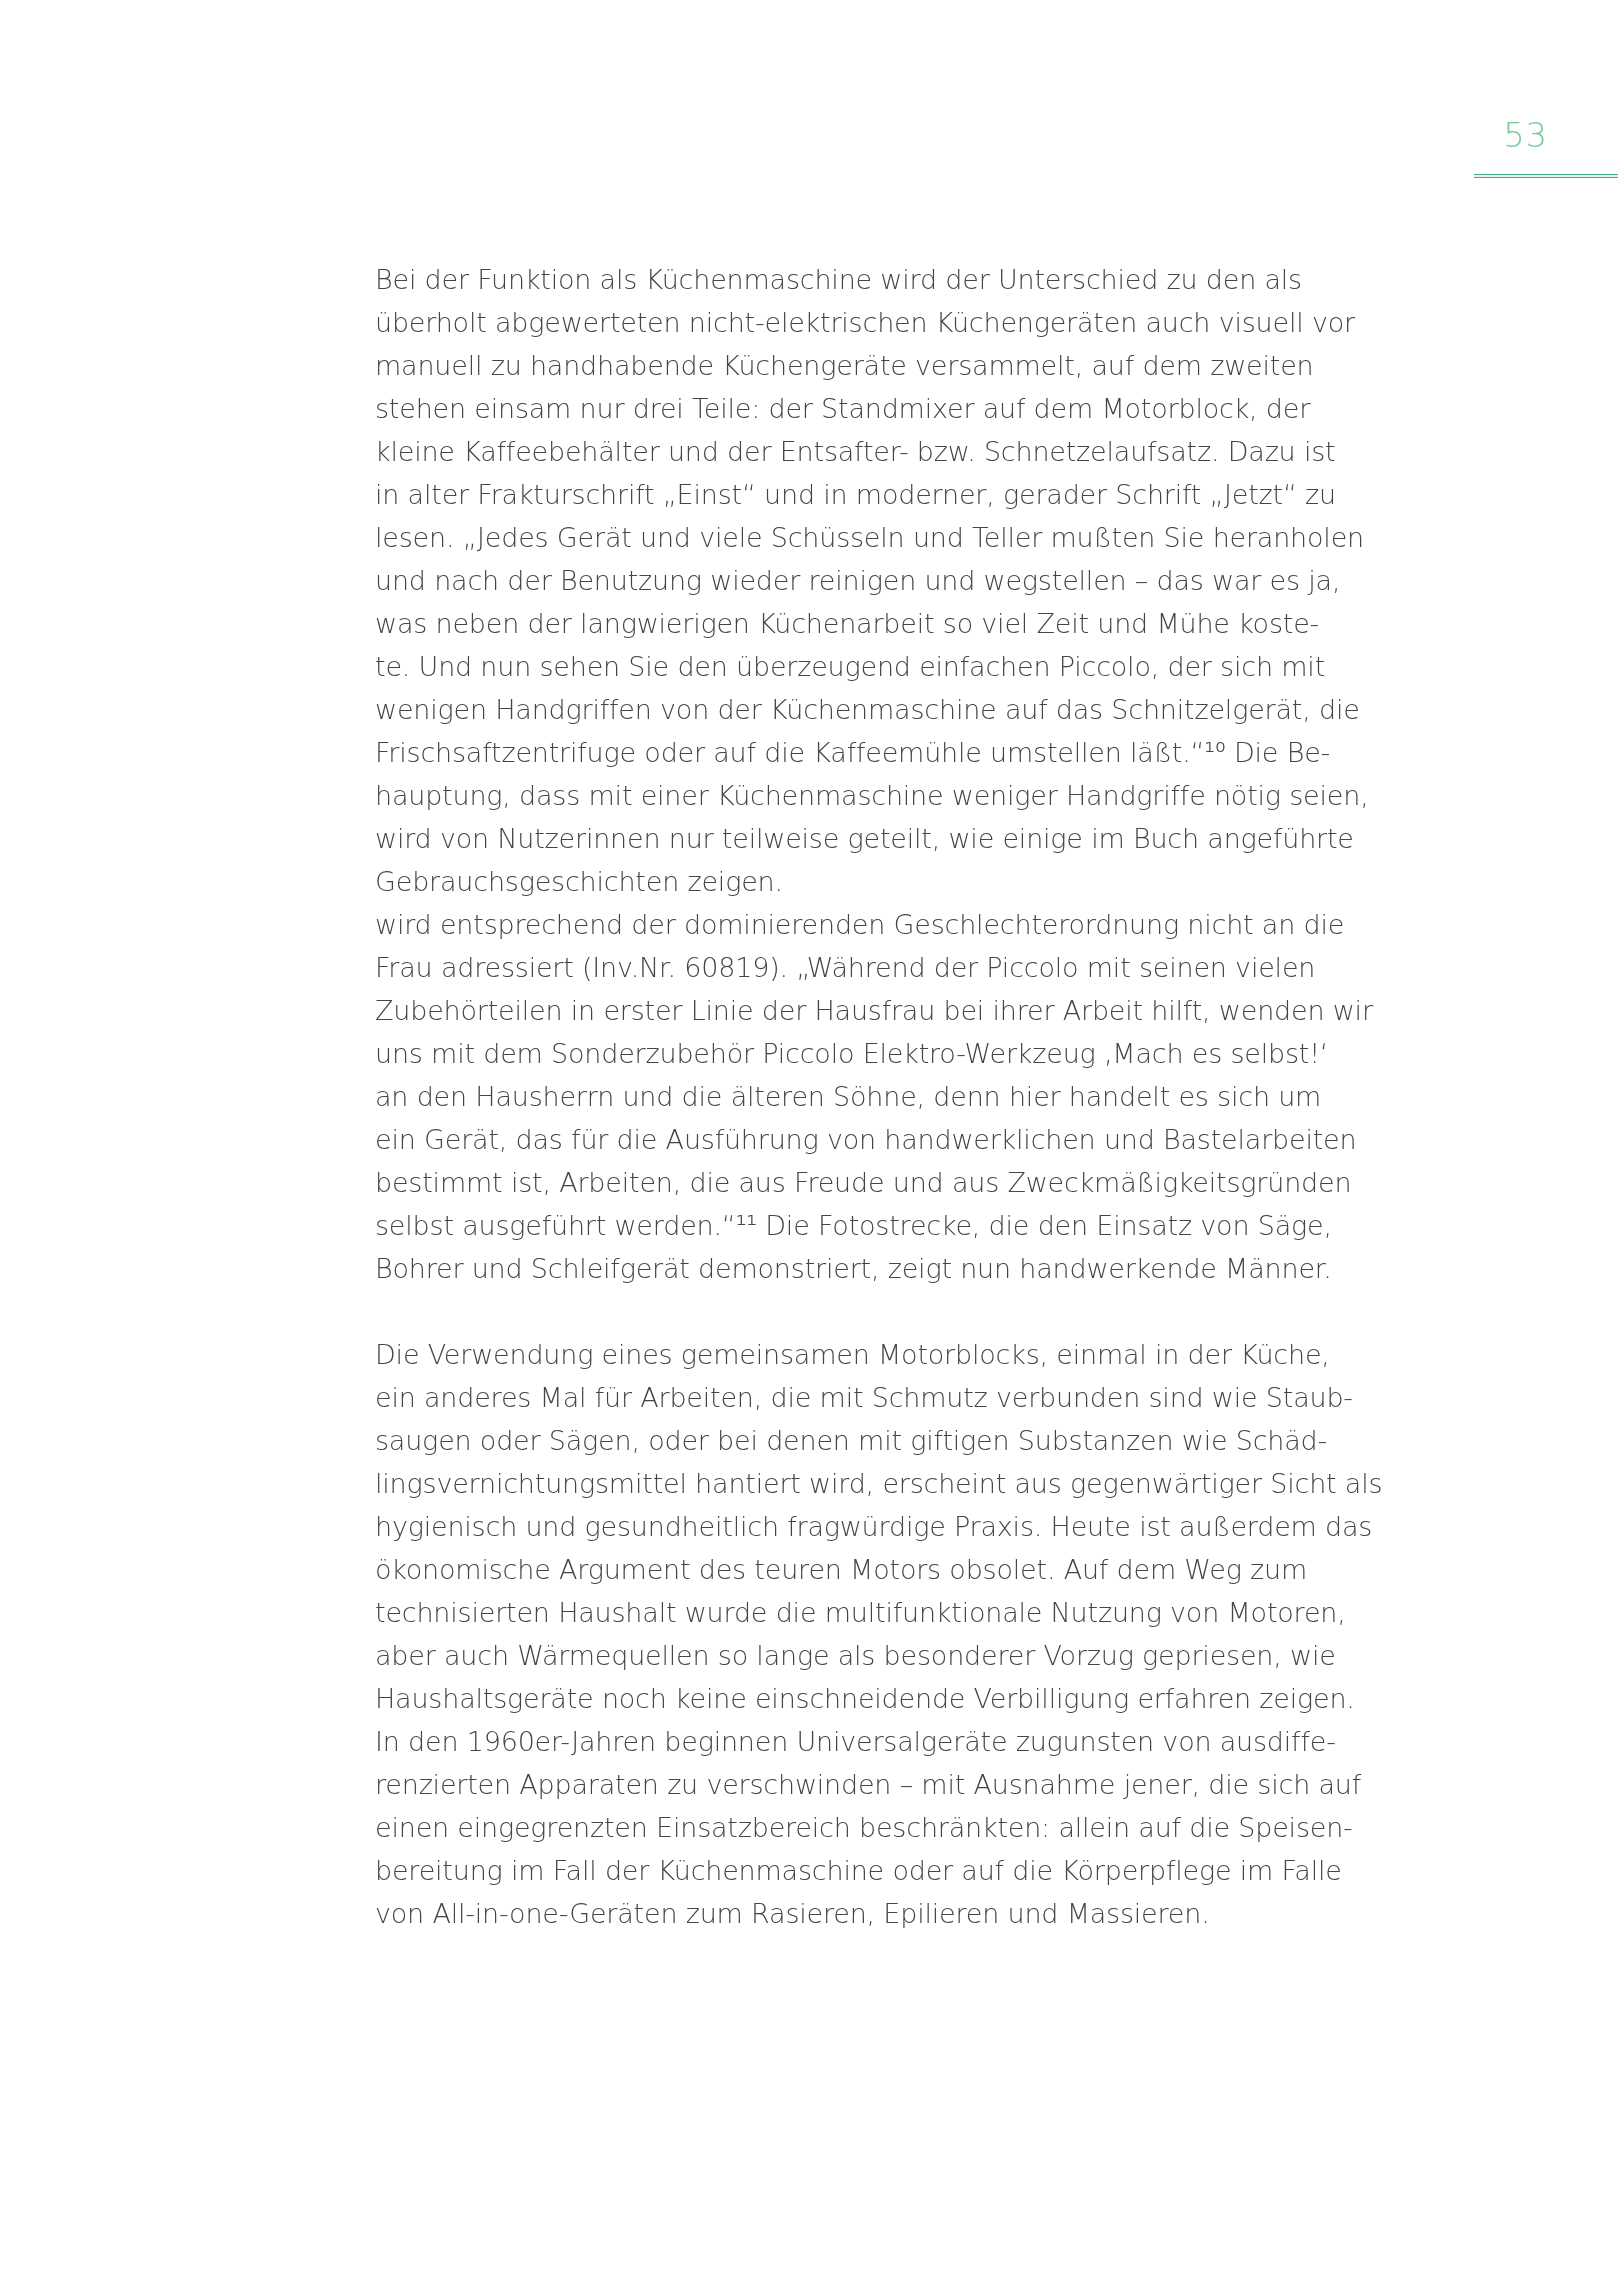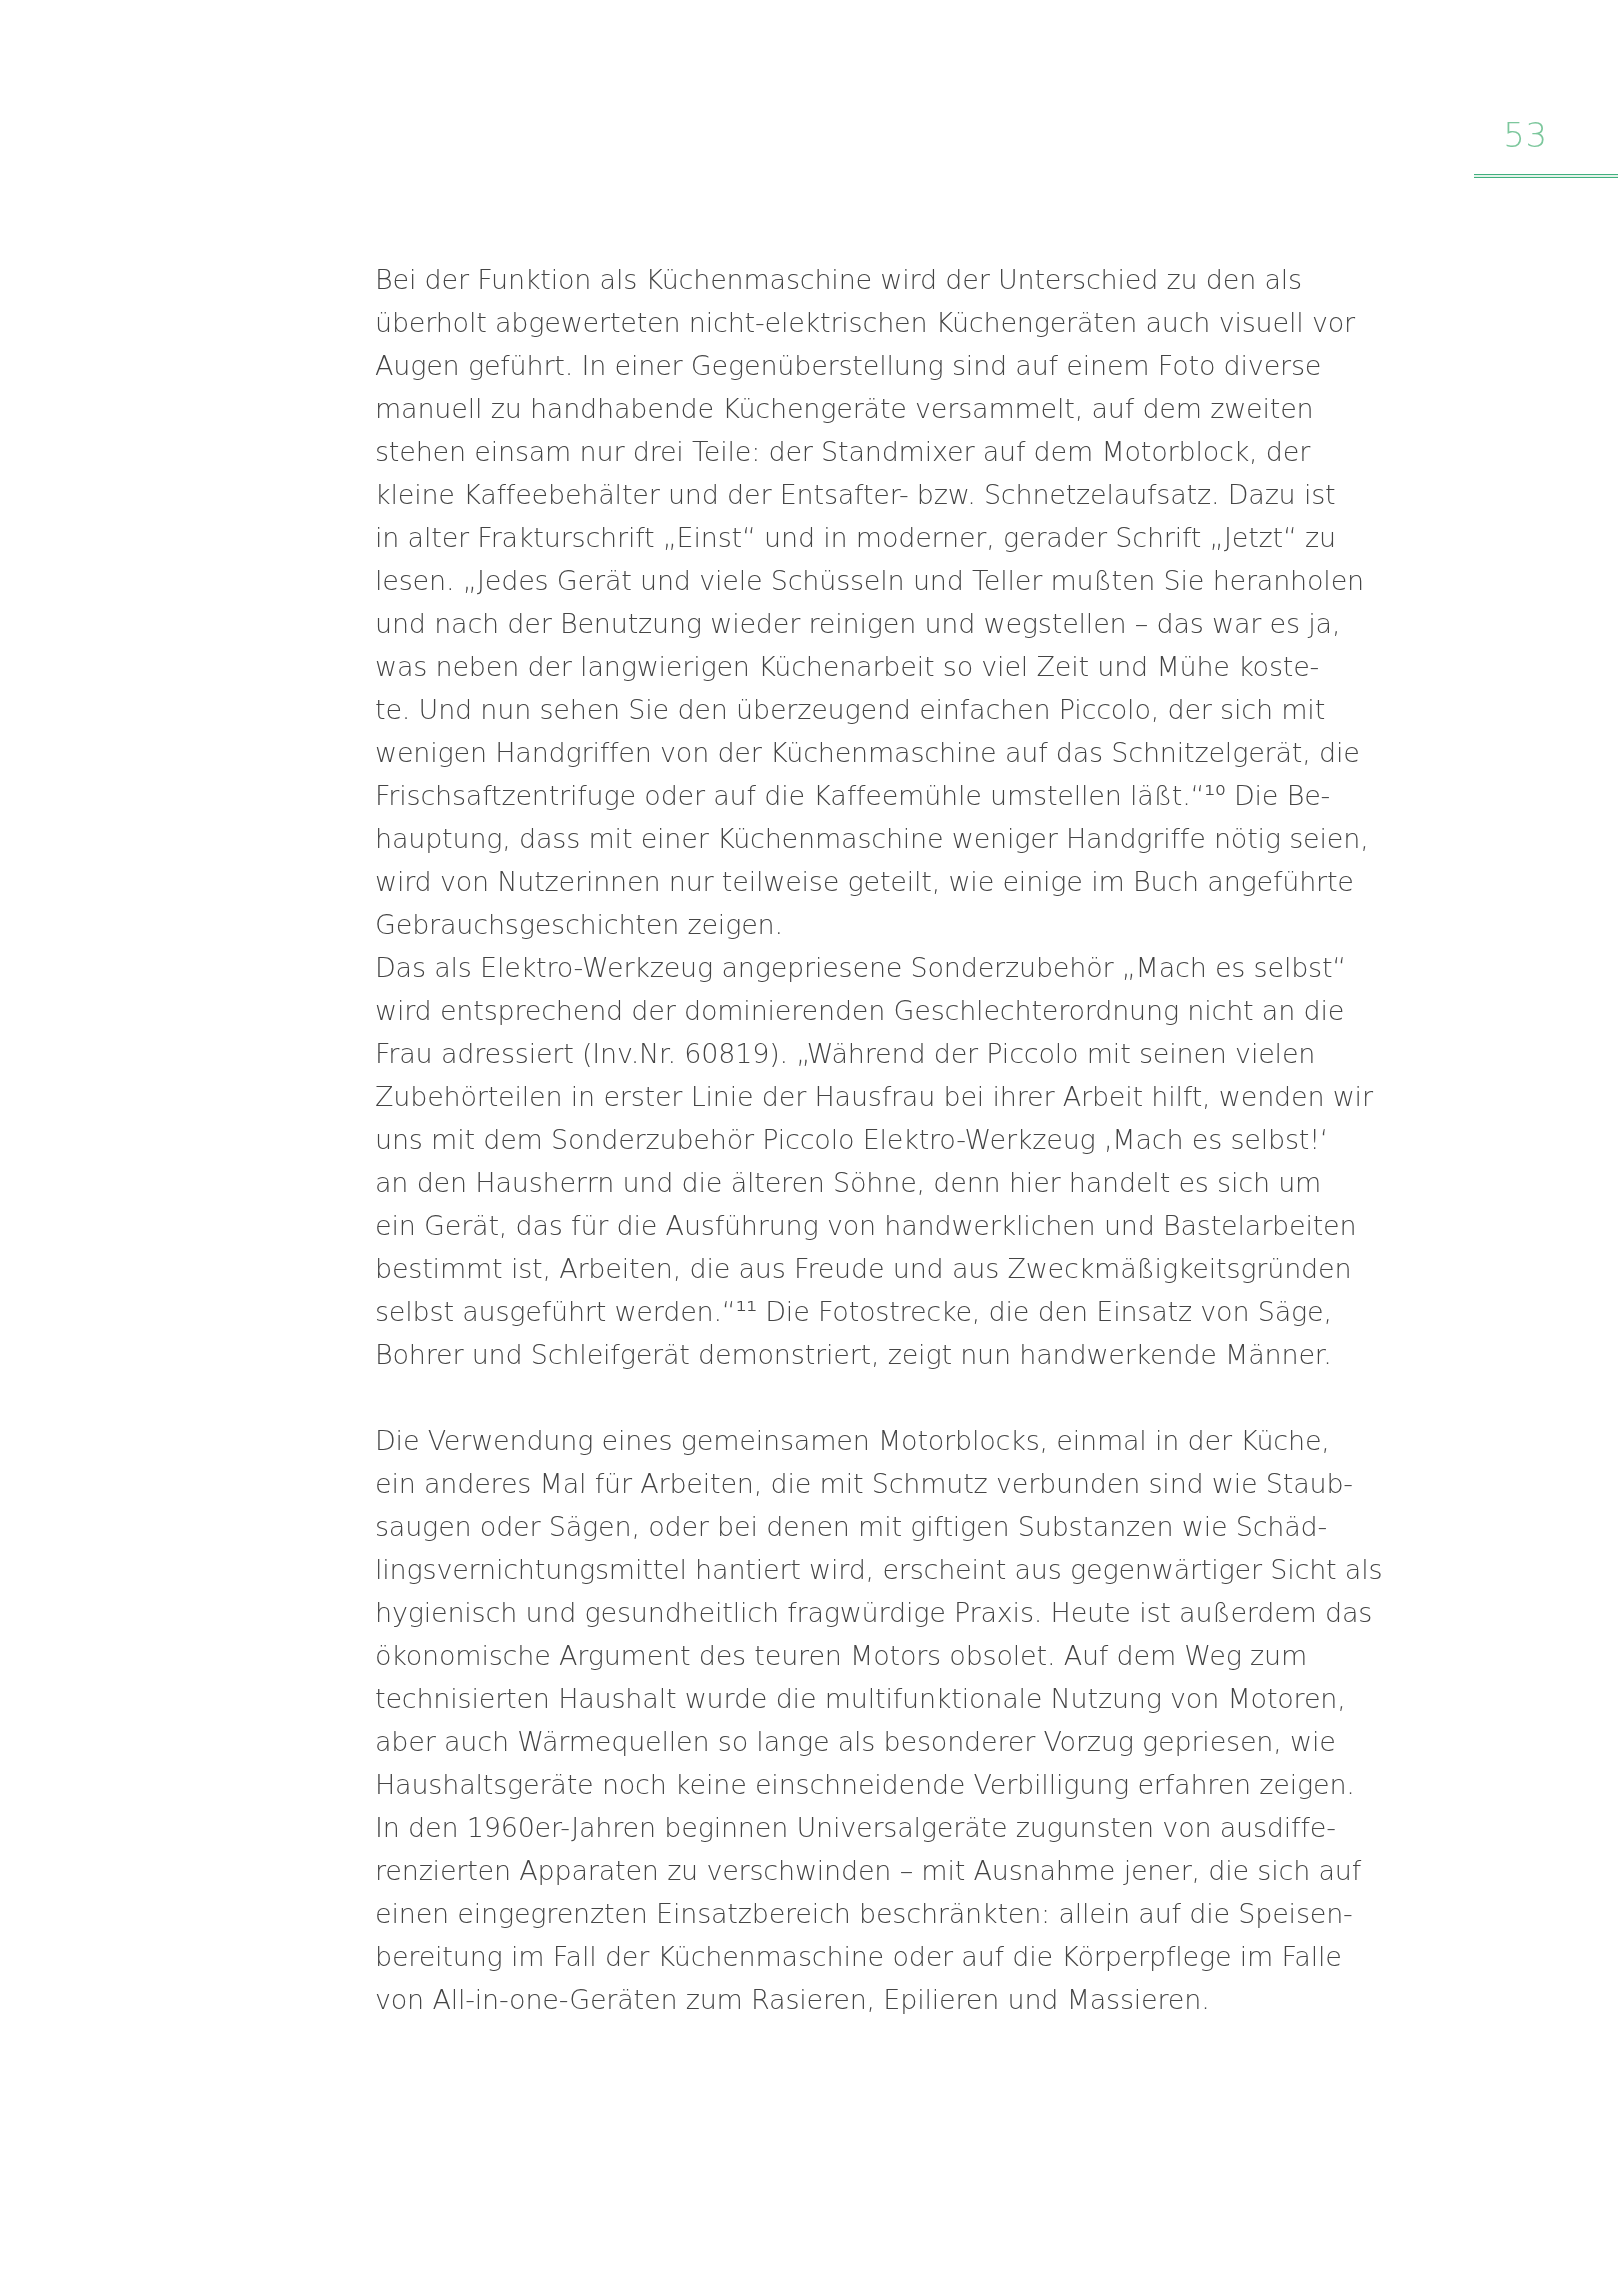--- a/index.html
+++ b/index.html
@@ -58,37 +58,35 @@
 <div class="page">
 
   <div class="page-number">53</div>
 
   <div class="header-rule"></div>
 
   <main class="body-text">
     <div class="para">
         <div class="line">Bei der Funktion als Küchenmaschine wird der Unterschied zu den als</div>
         <div class="line">überholt abgewerteten nicht-elektrischen Küchengeräten auch visuell vor</div>
-        <div class="line">Augen geführt. In einer Gegenüberstellung sind auf einem Foto diverse</div>
         <div class="line">manuell zu handhabende Küchengeräte versammelt, auf dem zweiten</div>
         <div class="line">stehen einsam nur drei Teile: der Standmixer auf dem Motorblock, der</div>
         <div class="line">kleine Kaffeebehälter und der Entsafter- bzw. Schnetzelaufsatz. Dazu ist</div>
         <div class="line">in alter Frakturschrift „Einst“ und in moderner, gerader Schrift „Jetzt“ zu</div>
         <div class="line">lesen. „Jedes Gerät und viele Schüsseln und Teller mußten Sie heranholen</div>
         <div class="line">und nach der Benutzung wieder reinigen und wegstellen – das war es ja,</div>
         <div class="line">was neben der langwierigen Küchenarbeit so viel Zeit und Mühe koste-</div>
         <div class="line">te. Und nun sehen Sie den überzeugend einfachen Piccolo, der sich mit</div>
         <div class="line">wenigen Handgriffen von der Küchenmaschine auf das Schnitzelgerät, die</div>
         <div class="line">Frischsaftzentrifuge oder auf die Kaffeemühle umstellen läßt.“¹⁰ Die Be-</div>
         <div class="line">hauptung, dass mit einer Küchenmaschine weniger Handgriffe nötig seien,</div>
         <div class="line">wird von Nutzerinnen nur teilweise geteilt, wie einige im Buch angeführte</div>
         <div class="line">Gebrauchsgeschichten zeigen.</div>
       </div>
     <div class="para">
-        <div class="line">Das als Elektro-Werkzeug angepriesene Sonderzubehör „Mach es selbst“</div>
         <div class="line">wird entsprechend der dominierenden Geschlechterordnung nicht an die</div>
         <div class="line">Frau adressiert (Inv.Nr. 60819). „Während der Piccolo mit seinen vielen</div>
         <div class="line">Zubehörteilen in erster Linie der Hausfrau bei ihrer Arbeit hilft, wenden wir</div>
         <div class="line">uns mit dem Sonderzubehör Piccolo Elektro-Werkzeug ‚Mach es selbst!‘</div>
         <div class="line">an den Hausherrn und die älteren Söhne, denn hier handelt es sich um</div>
         <div class="line">ein Gerät, das für die Ausführung von handwerklichen und Bastelarbeiten</div>
         <div class="line">bestimmt ist, Arbeiten, die aus Freude und aus Zweckmäßigkeitsgründen</div>
         <div class="line">selbst ausgeführt werden.“¹¹ Die Fotostrecke, die den Einsatz von Säge,</div>
         <div class="line">Bohrer und Schleifgerät demonstriert, zeigt nun handwerkende Männer.</div>
       </div>

